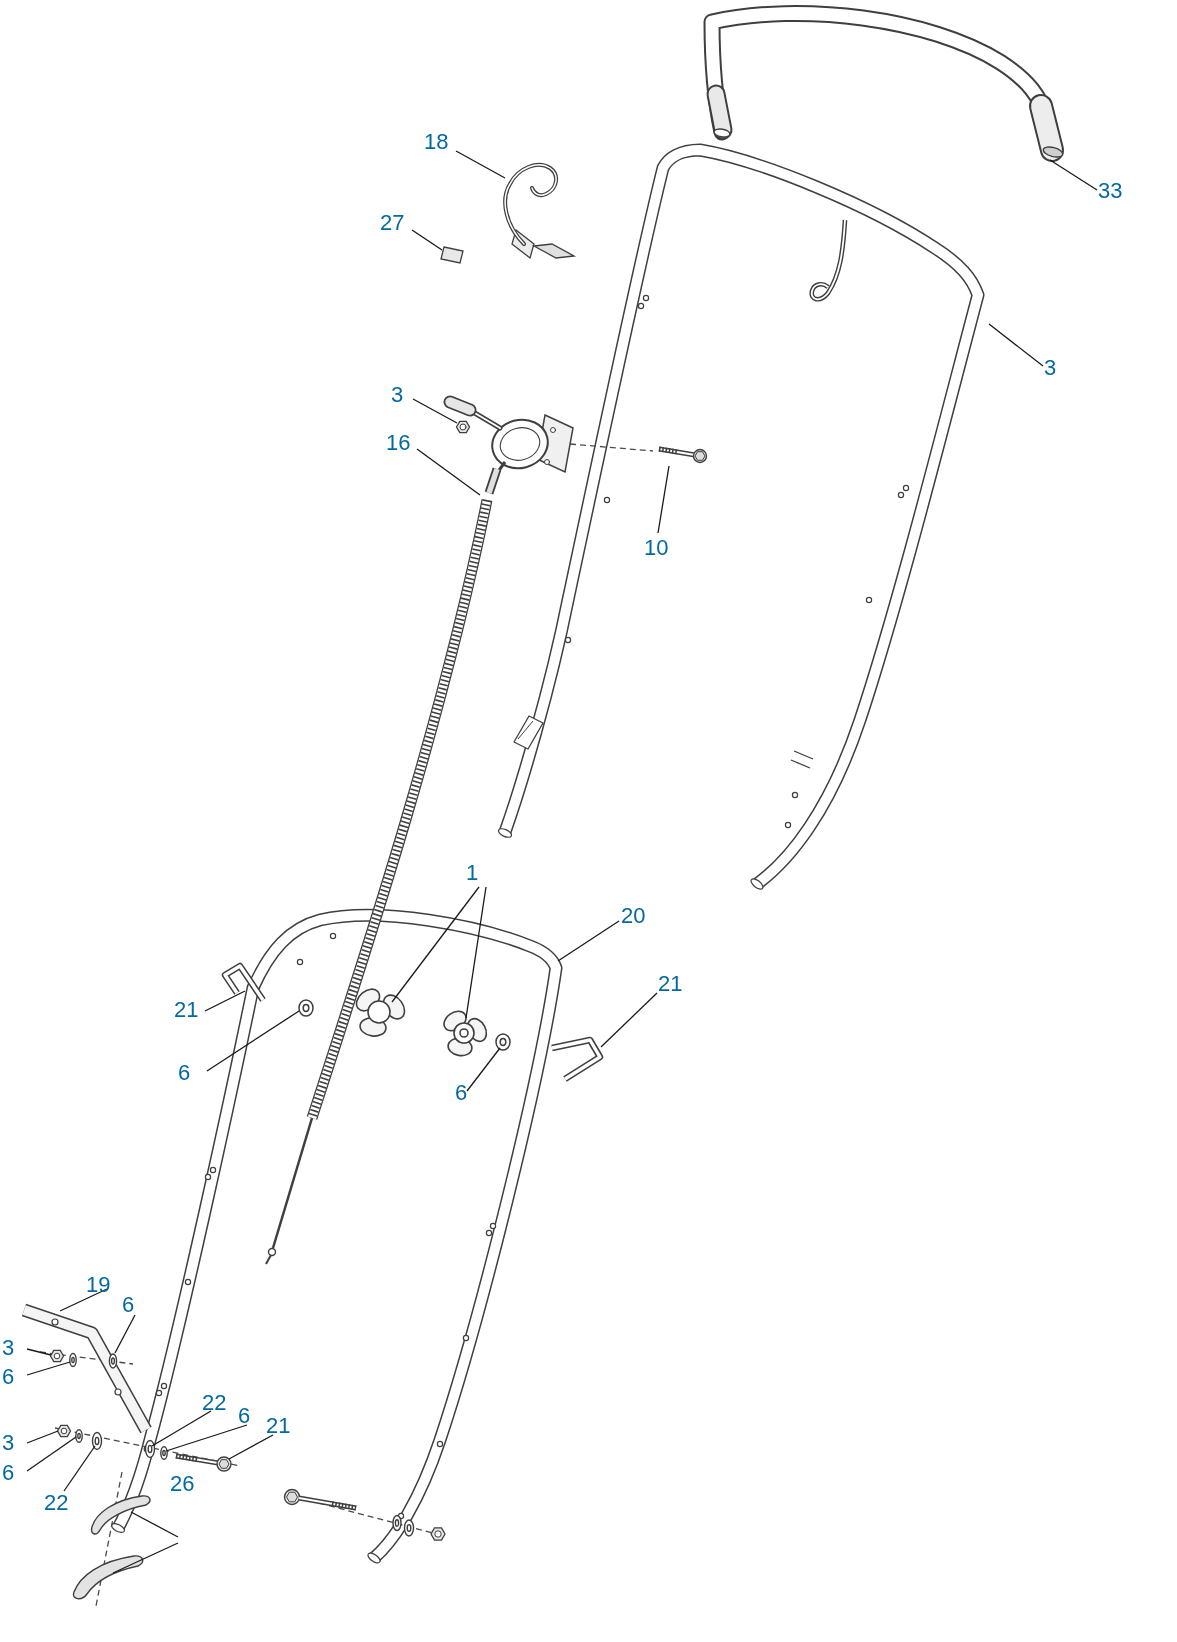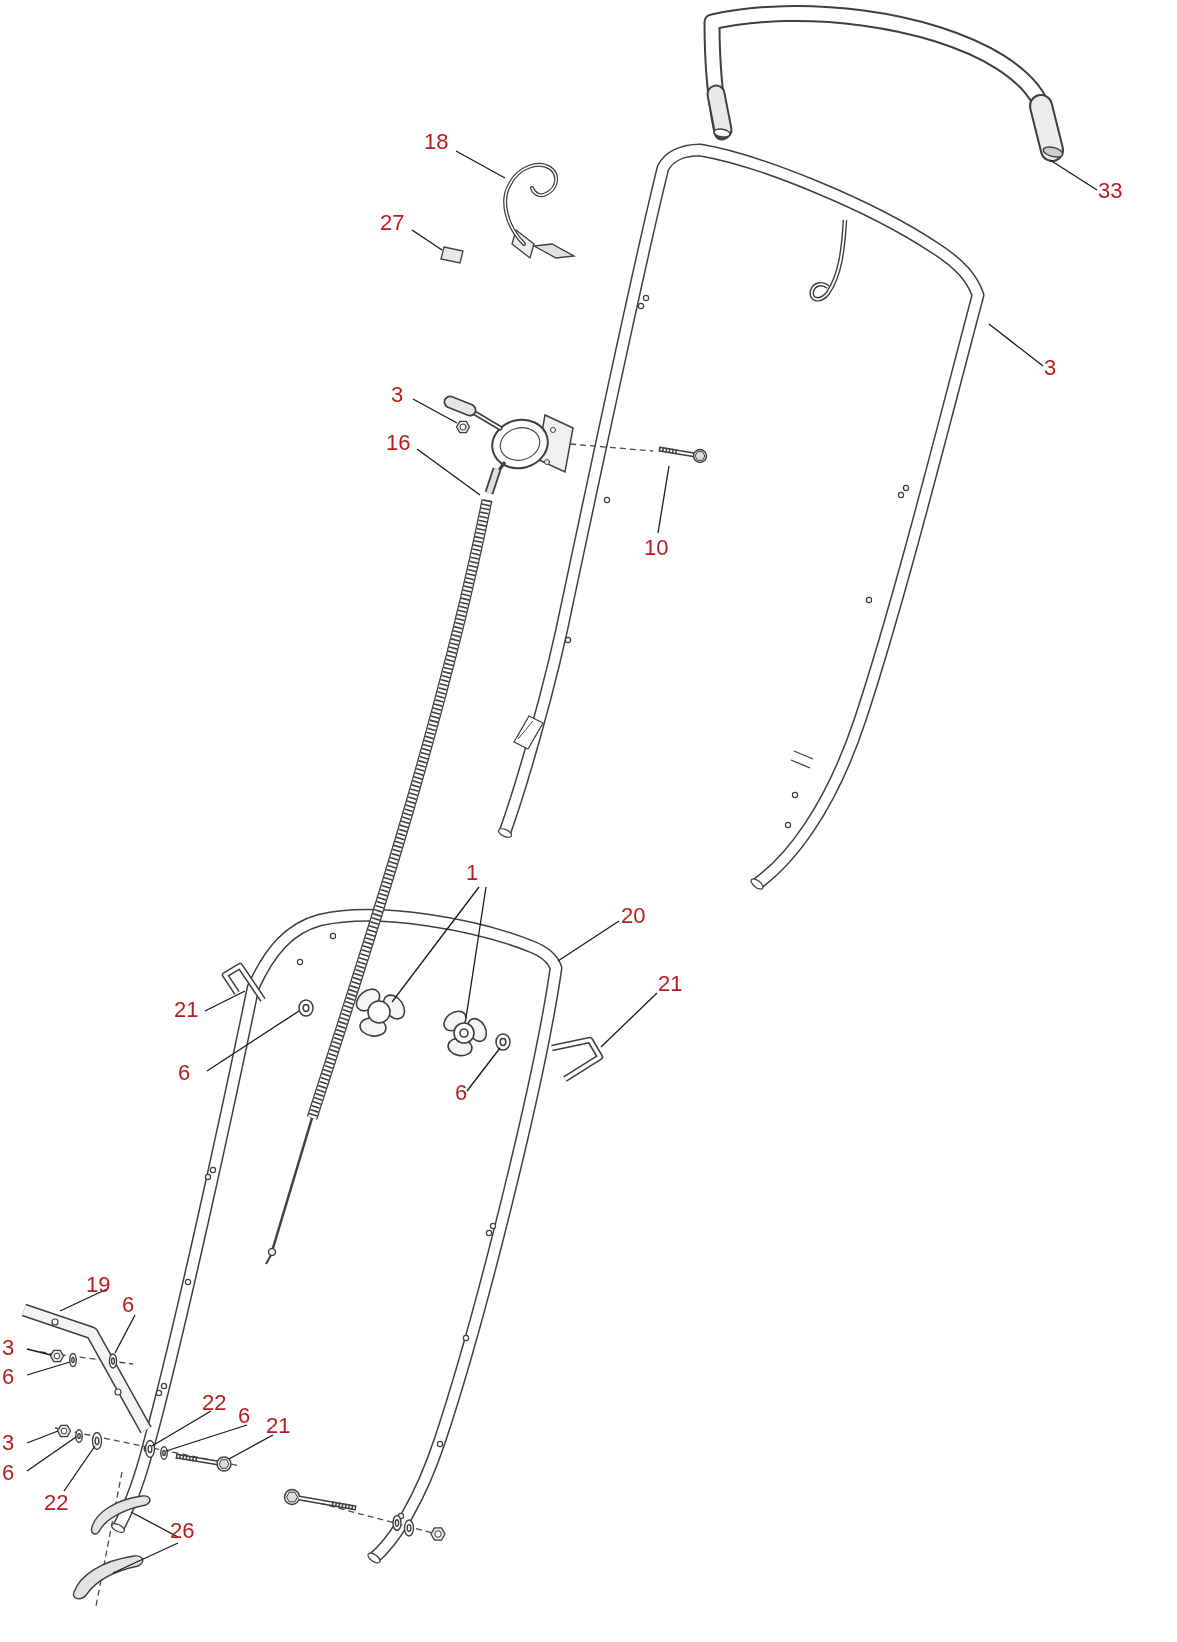--- a/index.html
+++ b/index.html
@@ -1,19 +1,19 @@
 <!DOCTYPE html>
 <html><head>
 <meta charset="utf-8">
 <style>
   html,body{margin:0;padding:0;background:#ffffff;}
   .stage{position:relative;width:1177px;height:1642px;background:#ffffff;overflow:hidden;
          font-family:"Liberation Sans","DejaVu Sans",sans-serif;}
   .stage svg{position:absolute;left:0;top:0;}
-  .part-label{position:absolute;font-size:22px;line-height:24px;color:#b91c1c;
+  .part-label{position:absolute;font-size:22px;line-height:24px;color:#0369a1;
               font-family:"Liberation Sans","DejaVu Sans",sans-serif;user-select:none;}
 </style>
 </head>
 <body>
 
 <div class="stage">
 
 <svg width="1177" height="1642" viewBox="0 0 1177 1642">
   <rect x="0" y="0" width="1177" height="1642" fill="#ffffff"></rect>
 
@@ -281,16 +281,16 @@
   <div class="part-label" style="left:86px;top:1273px">19</div>
   <div class="part-label" style="left:122px;top:1293px">6</div>
   <div class="part-label" style="left:2px;top:1336px">3</div>
   <div class="part-label" style="left:2px;top:1365px">6</div>
   <div class="part-label" style="left:202px;top:1391px">22</div>
   <div class="part-label" style="left:238px;top:1404px">6</div>
   <div class="part-label" style="left:266px;top:1414px">21</div>
   <div class="part-label" style="left:2px;top:1431px">3</div>
   <div class="part-label" style="left:2px;top:1461px">6</div>
   <div class="part-label" style="left:44px;top:1491px">22</div>
-  <div class="part-label" style="left:170px;top:1519px">26</div>
+  <div class="part-label" style="left:170px;top:1472px">26</div>
 </div>
 
 </div>
 
 </body></html>

